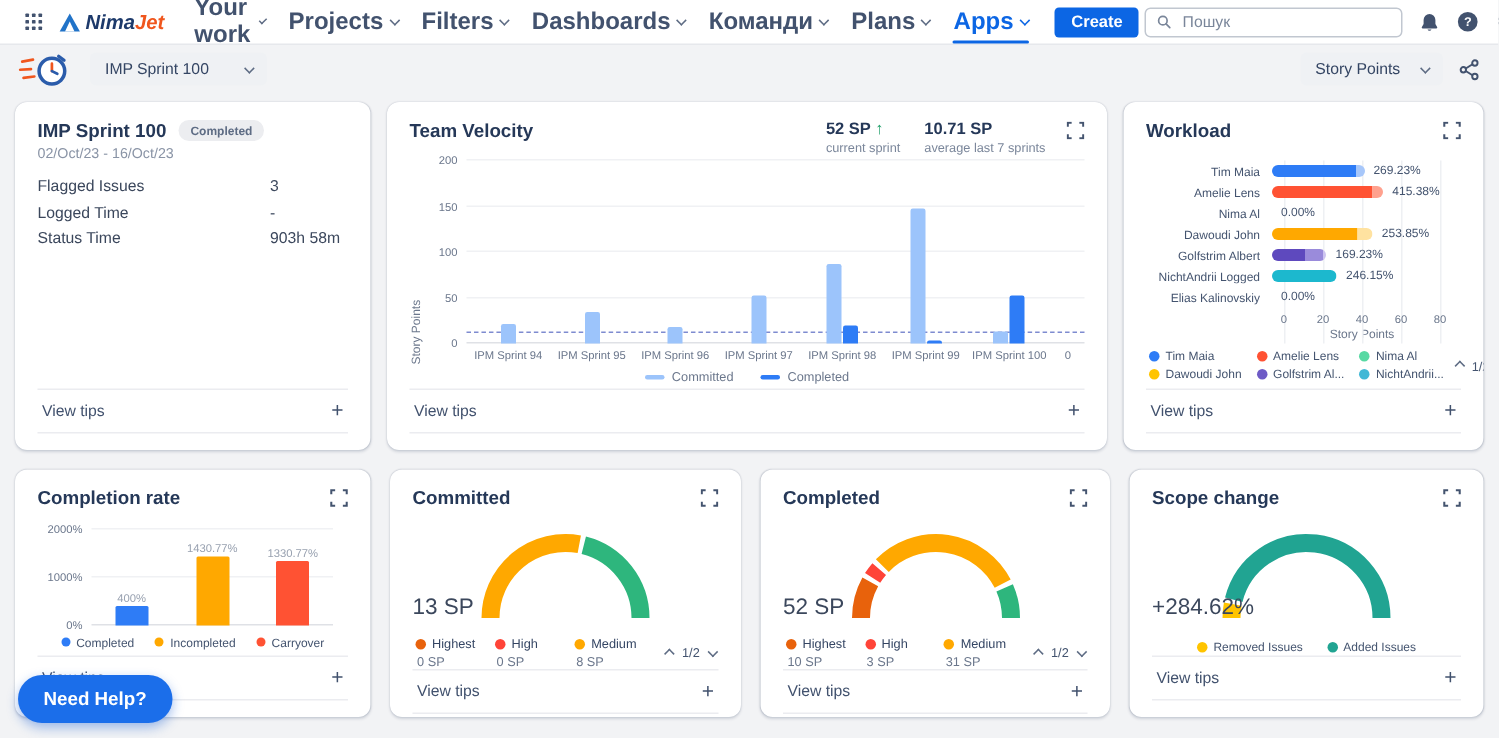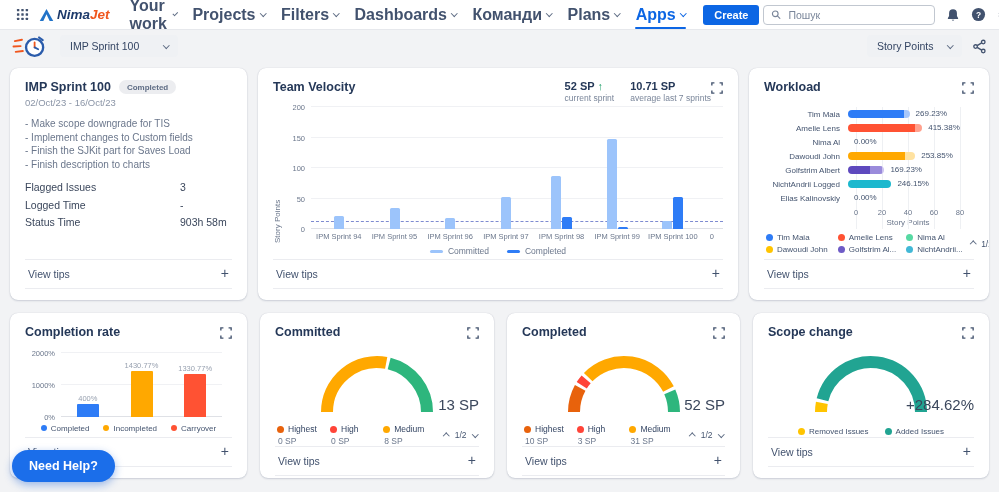--- a/index.html
+++ b/index.html
@@ -60,21 +60,21 @@
   .stat-label{flex:1}
   .stat-value{width:52px}
   .dist{margin-top:5px;position:relative;padding-bottom:14px}
   .dist-bar{display:flex;height:11px;gap:1px}
   .dist-seg{display:flex;align-items:center;justify-content:center;border-radius:2px}
   .dist-seg span{color:#fff;font-size:6.5px;font-weight:700}
   .dist-labels{position:absolute;left:0;right:0;top:13px;height:11px}
   .dist-labels div{position:absolute;font-size:9px;color:#6B778C;top:1px}
 
   
-  .v-stats{display:flex;gap:16px;margin-left:auto;}
+  .v-stats{display:flex;gap:16px;margin-left:auto;margin-right:14px}
   .v-val{font-size:11px;font-weight:700;color:#253858}
   .up-arrow{color:#22A06B;font-weight:700}
   .v-cap{font-size:8.5px;color:#7A869A;margin-top:1px}
   .v-body{flex:1;display:flex;flex-direction:column;margin-top:4px}
   .v-area{flex:1;display:flex}
   .v-ylab{writing-mode:vertical-rl;transform:rotate(180deg);font-size:8px;color:#6B778C;display:flex;align-items:center;margin-right:1px}
   .v-plotwrap{flex:1;display:flex;flex-direction:column}
   .v-plot{flex:1;position:relative;margin-left:28px}
   .v-grid{position:absolute;left:0;right:0;height:1px;background:#F0F1F4}
   .v-grid.zero{background:#DFE1E6}
@@ -119,21 +119,21 @@
   .cr-tick{position:absolute;left:-36px;width:30px;text-align:right;font-size:7.5px;color:#6B778C;transform:translateY(50%)}
   .cr-slots{position:absolute;inset:0;display:flex}
   .cr-slot{flex:1;display:flex;flex-direction:column;align-items:center;justify-content:flex-end}
   .cr-vallab{font-size:7.5px;color:#98A1B0;margin-bottom:1px}
   .cr-bar{width:22px;border-radius:1px 1px 0 0}
   .cr-legend{display:flex;justify-content:center;gap:14px;height:18px;align-items:center;font-size:8px;color:#44546F}
   .cr-leg{display:flex;align-items:center;gap:4px}
 
   
   .g-wrap{position:relative;display:flex;justify-content:center;margin-top:6px}
-  .g-center{position:absolute;bottom:2px;left:0;right:0;text-align:right;font-size:15px;color:#3B475C}
+  .g-center{position:absolute;bottom:2px;left:0;right:0;text-align:left;font-size:15px;color:#3B475C}
   .g-legend{display:flex;align-items:center;margin-top:9px;padding:0 2px}
   .g-entry{flex:1}
   .g-top{display:flex;align-items:center;gap:4px;font-size:8.5px;color:#344563;white-space:nowrap}
   .g-val{font-size:8.5px;color:#6B778C;margin-top:1.5px;padding-left:1px}
   .g-legend-simple{display:flex;justify-content:center;gap:16px;margin-top:12px;font-size:8px;color:#44546F;align-items:center}
   .g-leg{display:flex;align-items:center;gap:4px}
 
   .need-help{position:fixed;left:12px;bottom:10px;background:#1B6EEA;color:#fff;border:none;border-radius:17px;
              padding:9px 17px;font-size:12.5px;font-weight:700;font-family:inherit;cursor:pointer;
              box-shadow:0 3px 8px rgba(23,92,211,.4);z-index:10}
@@ -256,26 +256,20 @@
 <div class="main">
 
   <section class="row row1">
 
     <article class="card">
       <div class="s-head">
         <h2>IMP Sprint 100</h2>
         <span class="badge">Completed</span>
       </div>
       <div class="dates">02/Oct/23 - 16/Oct/23</div>
-      <div class="goals" id="sprint-goals">
-          <div class="goal">- Make scope downgrade for TIS</div>
-          <div class="goal">- Implement changes to Custom fields</div>
-          <div class="goal">- Finish the SJKit part for Saves Load</div>
-          <div class="goal">- Finish description to charts</div>
-        </div>
       <div class="stats" id="sprint-stats">
           <div class="stat-row">
             <span class="stat-label">Flagged Issues</span>
             <span class="stat-value">3</span>
           </div>
           <div class="stat-row">
             <span class="stat-label">Logged Time</span>
             <span class="stat-value">-</span>
           </div>
           <div class="stat-row">

